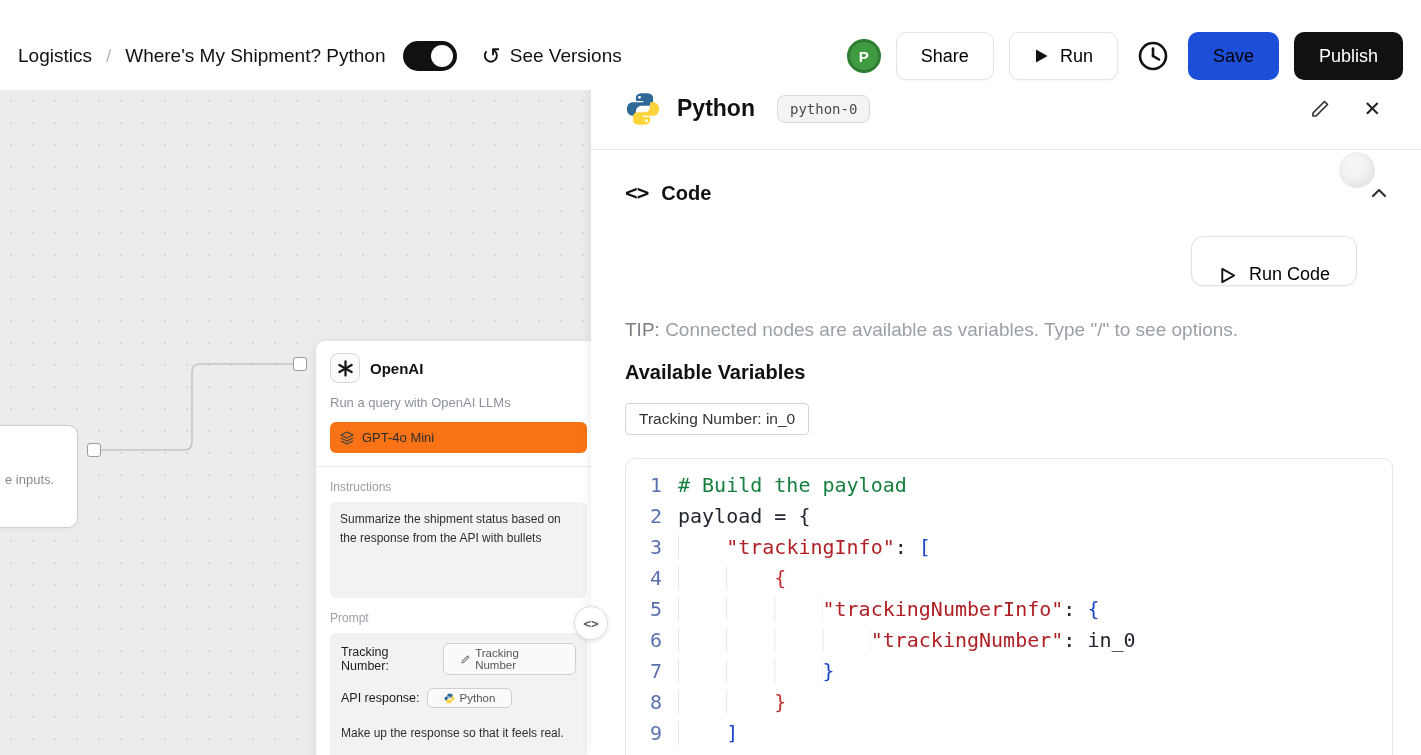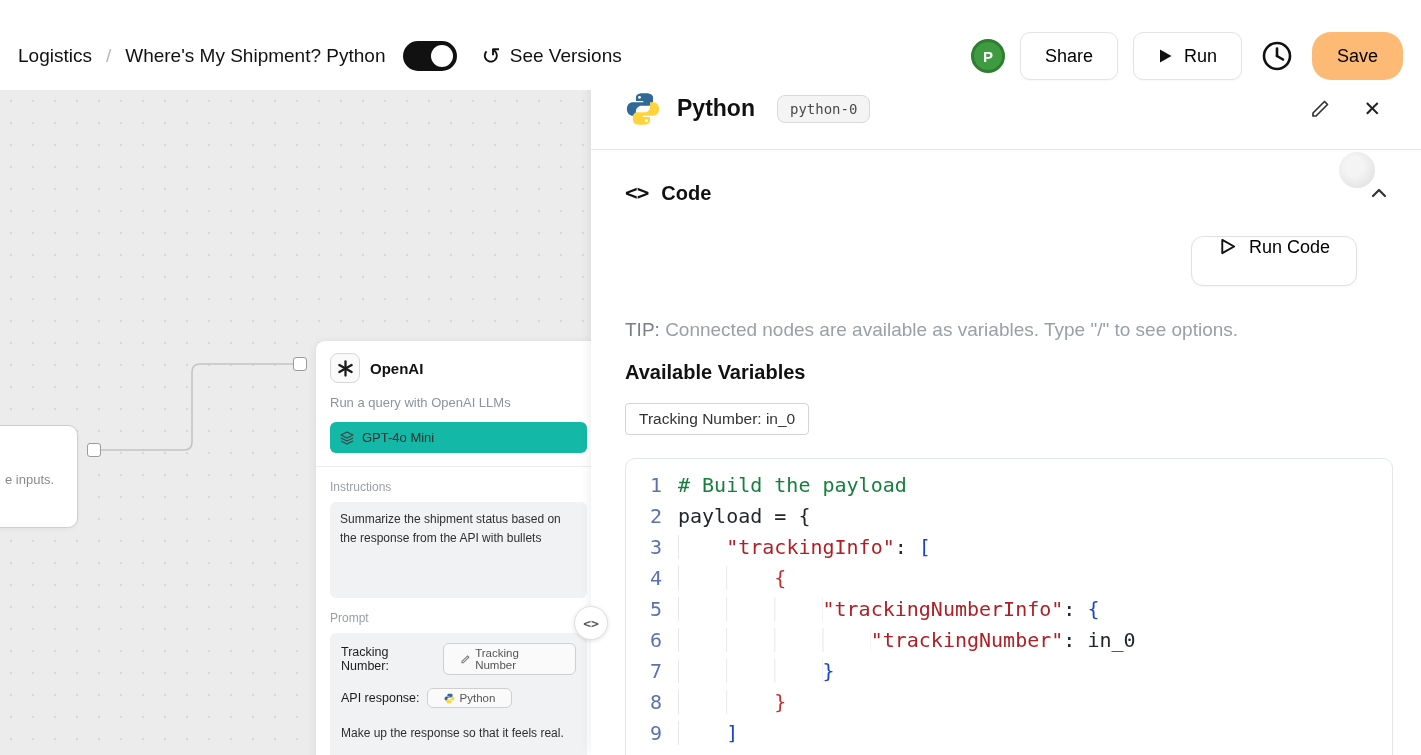--- a/index.html
+++ b/index.html
@@ -20,21 +20,21 @@
   .versions .hist { font-size:23px; line-height:1; color:#111; }
   .versions .vlabel { font-size:19px; }
   .tb-spacer { flex:1; }
   .tb-right { display:flex; align-items:center; gap:15px; }
   .avatar { width:34px; height:34px; border-radius:50%; background:var(--avatar_green,#3f9b3f);
     border:3px solid var(--avatar_ring,#2e7d32); color:#fff; font-size:15px; font-weight:700;
     display:flex; align-items:center; justify-content:center; cursor:pointer; }
   .btn { height:48px; border-radius:10px; display:inline-flex; align-items:center; justify-content:center;
     padding:0 24px; font-size:18px; font-weight:500; cursor:pointer; border:1px solid transparent; gap:11px; }
   .btn-outline { background:#fff; border-color:#e4e4e4; box-shadow:0 1px 2px rgba(0,0,0,.04); }
-  .btn-gray { background:#fdba74;border-radius:19px; }
+  .btn-gray { background:#1d4ed8; }
   .btn-black { background:var(--accent_black,#111); color:#fff; }
   .iconbtn { width:40px; height:40px; display:flex; align-items:center; justify-content:center; cursor:pointer; }
 
   
   .canvas { position:absolute; left:0; top:68px; width:591px; height:687px; overflow:hidden;
     background-color:#ececec;
     background-image:radial-gradient(#d7d7d7 1.3px, transparent 1.3px);
     background-size:22px 22px; cursor:grab; }
   .wire { position:absolute; left:0; top:0; pointer-events:none; }
   .port { position:absolute; width:14px; height:14px; background:#fff; border:1.5px solid #9b9b9b; border-radius:3px; cursor:crosshair; }
@@ -43,21 +43,21 @@
   .mini-node .frag { position:absolute; left:66px; top:46px; font-size:13px; color:#8a8a8a; }
 
   .ai-card { position:absolute; left:315px; top:272px; width:287px; min-height:500px; background:#fff;
     border:1px solid #e3e3e3; border-radius:10px; box-shadow:0 2px 10px rgba(0,0,0,.07);
     padding:12px 14px; cursor:pointer; }
   .ai-head { display:flex; align-items:center; gap:10px; }
   .ai-logo { width:30px; height:30px; border:1px solid #d7d7d7; border-radius:8px; background:#fafafa;
     display:flex; align-items:center; justify-content:center; flex:none; }
   .ai-title { font-size:15px; font-weight:700; }
   .ai-sub { margin-top:12px; font-size:13px; color:#8d939b; }
-  .model-row { margin-top:12px; background:#14b8a6; border-radius:6px; padding:8px 10px;
+  .model-row { margin-top:12px; background:#f97316; border-radius:6px; padding:8px 10px;
     display:flex; align-items:center; gap:8px; font-size:13px; color:#2e2e2e; cursor:pointer; }
   .ai-div { border:none; border-top:1px solid #ececec; margin:13px -14px 0; }
   .sec-label { margin-top:13px; font-size:12px; color:#9aa0a6; }
   .instr-box { margin-top:8px; background:#f1f2f3; border-radius:6px; padding:8px 10px; height:96px;
     font-size:12px; line-height:1.55; color:#2f2f2f; cursor:text; }
   .prompt-box { margin-top:8px; background:#f1f2f3; border-radius:6px; padding:10px 11px; min-height:150px; cursor:text; }
   .p-row { display:flex; align-items:center; gap:7px; margin-bottom:13px; font-size:12.5px; color:#1c1c1c; }
   .chip-s { display:inline-flex; align-items:center; gap:5px; background:#fafafa; border:1px solid #cfcfcf;
     border-radius:6px; padding:3px 16px; font-size:11.5px; color:#555; cursor:pointer; }
   .p-note { margin-top:18px; font-size:12px; color:#2f2f2f; }
@@ -82,21 +82,21 @@
     background:radial-gradient(circle at 42% 40%, #f4f4f4 30%, #d9d9d9 100%); opacity:.95; cursor:grab; }
 
   .panel-body { padding:0 28px 0 34px; overflow:hidden; height:605px; }
   .sec-head { margin-top:28px; display:flex; align-items:center; height:30px; }
   .code-ico { font-family:"DejaVu Sans Mono", monospace; font-size:21px; font-weight:700; letter-spacing:-1px; }
   .sec-title { font-size:20px; font-weight:700; margin-left:13px; }
   .sh-spacer { flex:1; }
   .chev { margin-right:4px; cursor:pointer; display:flex; }
   .runcode-row { display:flex; justify-content:flex-end; margin-top:28px; }
   .btn-runcode { height:50px; border-radius:12px; background:#fff; border:1px solid #e0e0e0;
-    box-shadow:0 1px 2px rgba(0,0,0,.04); display:inline-flex; align-items:flex-start; gap:12px;
+    box-shadow:0 1px 2px rgba(0,0,0,.04); display:inline-flex; align-items:flex-end; gap:12px;
     padding:0 26px; font-size:18px; font-weight:500; cursor:pointer; margin-right:36px; }
   .tip { margin-top:32px; font-size:19px; line-height:23px; }
   .tip .tip-label { color:#7a7f87; }
   .tip .tip-text { color:#9aa0a6; }
   .vars-h { margin-top:20px; font-size:20px; font-weight:700; }
   .var-chip { margin-top:19px; display:inline-flex; align-items:center; height:32px; padding:0 13px;
     border:1px solid #d4d4d4; border-radius:4px; font-size:15.5px; color:#333; cursor:grab; background:#fff; }
 
   .code-editor { margin-top:23px; width:768px; height:360px; border:1px solid #e3e6ea; border-radius:10px;
     padding:11px 0 0 10px; overflow:hidden; cursor:text; background:#fff; }
@@ -141,20 +141,23 @@
       </button>
       <div class="iconbtn">
         <svg width="32" height="32" viewBox="0 0 32 32" fill="none" stroke="#111" stroke-width="2.6" stroke-linecap="round">
           <circle cx="16" cy="16" r="13"></circle>
             <path d="M16 16 V8.5"></path>
             <path d="M16 16 L22 19.5"></path>
         </svg>
       </div>
       <button class="btn btn-gray">
         <span>Save</span>
+      </button>
+      <button class="btn btn-black">
+        <span>Publish</span>
       </button>
     </div>
   </header>
 
   <div class="canvas">
     <svg class="wire" width="591" height="687" viewBox="0 68 591 687">
       <path d="M101 450 H184 Q192 450 192 442 V372 Q192 364 200 364 H293" fill="none" stroke="#c4c4c4" stroke-width="1.6"></path>
     </svg>
 
     <div class="mini-node">

